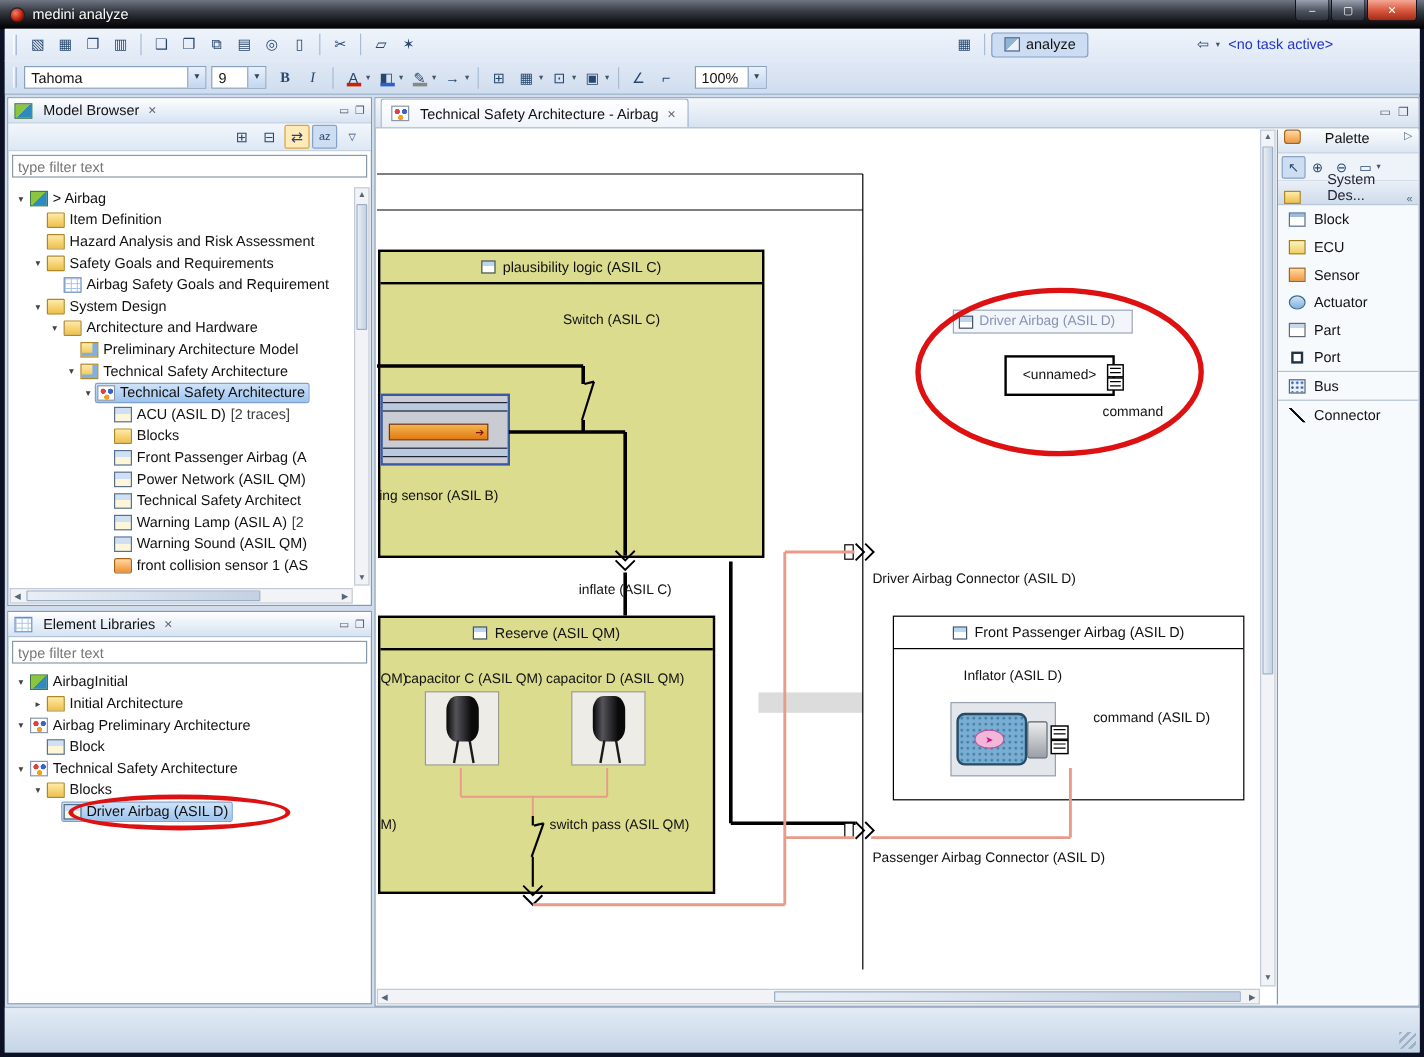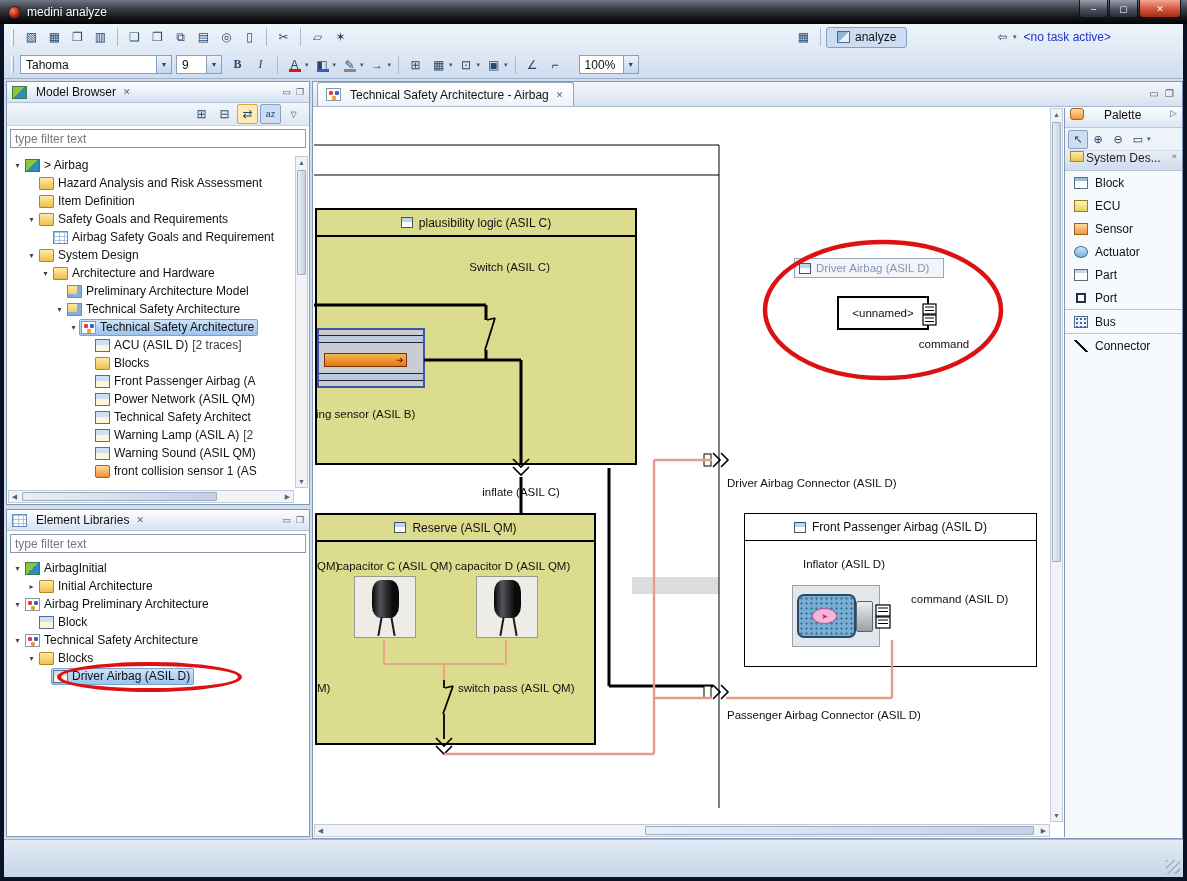--- a/index.html
+++ b/index.html
@@ -108,21 +108,21 @@
 .ipink{position:absolute;left:19px;top:22px;width:25px;height:16px;background:#f2b6d8;border:1px solid #b8559c;border-radius:50%;display:flex;align-items:center;justify-content:center;font-size:8px;color:#d0108a}
 .ed-vscroll{position:absolute;right:119px;top:26px;bottom:16px;width:13px}
 .ed-hscroll{position:absolute;left:1px;right:132px;bottom:1px;height:13px}
 
 .palette{position:absolute;right:0;top:26px;bottom:1px;width:118px;background:#f7fafc;border-left:1px solid #8398b5}
 .pal-head{height:20px;background:linear-gradient(#fafcfe,#dbe6f2);border-bottom:1px solid #b8c6d8;display:flex;align-items:flex-start;gap:20px;padding:0 5px}
 .pal-arrow{margin-left:auto;font-size:9px;color:#567}
 .pal-tools{height:23px;display:flex;align-items:center;padding:1px 3px;border-bottom:1px solid #d4dde8;background:#eef3f9}
 .pal-tool{width:20px;height:19px;display:flex;align-items:center;justify-content:center;font-size:11px;color:#27476e;border:1px solid transparent;border-radius:2px}
 .pal-tool.pressed{background:#cdddf2;border-color:#86a2c6}
-.pal-drawer{height:20px;background:linear-gradient(#e9eff7,#cfdceb);border-bottom:1px solid #b8c6d8;display:flex;align-items:flex-start;gap:2px;padding:0 5px;color:#223}
+.pal-drawer{height:20px;background:linear-gradient(#e9eff7,#cfdceb);border-bottom:1px solid #b8c6d8;display:flex;align-items:flex-end;gap:22px;padding:0 5px;color:#223}
 .pal-ddbl{margin-left:auto;font-size:9px;color:#567}
 .pal-item{height:23px;display:flex;align-items:center;gap:7px;padding-left:9px}
 .pal-div{height:1px;background:#b6c2d0}
 .pic{width:14px;height:12px;flex:none;position:relative}
 .pic-pblock{background:linear-gradient(#9cbede 30%,#fff 30%);border:1px solid #56708e}
 .pic-pecu{background:linear-gradient(#fdf2c0,#f0cf5e);border:1px solid #9a7d20}
 .pic-psensor{background:linear-gradient(#ffd9a0,#f09840);border:1px solid #a3621a}
 .pic-pactuator{background:linear-gradient(#cfe4f5,#7fb2dd);border:1px solid #3a6a96;border-radius:50%}
 .pic-ppart{background:linear-gradient(#c8d8ea 30%,#fff 30%);border:1px solid #667}
 .pic-pport{width:10px;height:10px;background:#fff;border:2px solid #234;margin:0 2px}
@@ -254,28 +254,28 @@
               <span class="texp">▾</span>
               <span class="tsel">
                 <span class="tic tic-model"></span>
                 <span class="tlabel">&gt; Airbag</span>
               </span>
             </div>
             <div class="trowi" style="padding-left: 17px;">
               <span class="texp"></span>
               <span class="tsel">
                 <span class="tic tic-folder"></span>
+                <span class="tlabel">Item Definition</span>
+              </span>
+            </div>
+            <div class="trowi" style="padding-left: 17px;">
+              <span class="texp"></span>
+              <span class="tsel">
+                <span class="tic tic-folder"></span>
                 <span class="tlabel">Hazard Analysis and Risk Assessment</span>
-              </span>
-            </div>
-            <div class="trowi" style="padding-left: 17px;">
-              <span class="texp"></span>
-              <span class="tsel">
-                <span class="tic tic-folder"></span>
-                <span class="tlabel">Item Definition</span>
               </span>
             </div>
             <div class="trowi" style="padding-left: 17px;">
               <span class="texp">▾</span>
               <span class="tsel">
                 <span class="tic tic-folder"></span>
                 <span class="tlabel">Safety Goals and Requirements</span>
               </span>
             </div>
             <div class="trowi" style="padding-left: 31px;">

